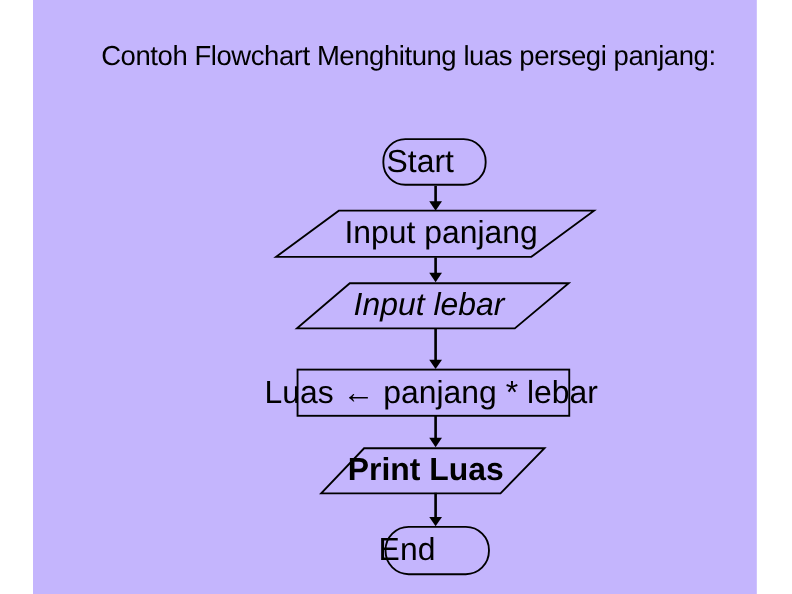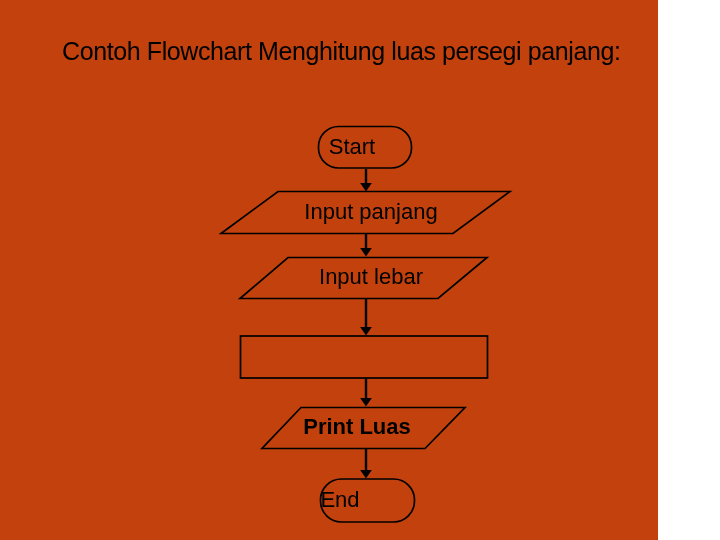--- a/index.html
+++ b/index.html
@@ -4,51 +4,52 @@
 <style>
   html, body {
     margin: 0;
     padding: 0;
     background: #ffffff;
   }
   .stage {
     position: relative;
     width: 658px;
     height: 540px;
-    background: #c2410c;
+    background: #c4b5fd;
     overflow: hidden;
     font-family: "Liberation Sans", "DejaVu Sans", sans-serif;
     color: #000000;
+    margin-left: 30px;
   }
   .slide-title {
     position: absolute;
     left: 62px;
     top: 36px;
     font-size: 25px;
     letter-spacing: -0.4px;
     line-height: 30px;
     color: #000000;
     white-space: nowrap;
   }
   .diagram-svg {
     position: absolute;
     left: 0;
     top: 0;
   }
   .node-label {
     position: absolute;
     transform: translate(-50%, -50%);
-    font-size: 22px;
+    font-size: 29px;
     line-height: 26px;
     color: #000000;
     white-space: nowrap;
   }
   .lbl-start  { left: 352px; top: 147px; }
   .lbl-ipan   { left: 371px; top: 212px; }
-  .lbl-ileb   { left: 371px; top: 277px; }
+  .lbl-ileb   { left: 360px; top: 277px; font-style: italic; }
   .lbl-proc   { left: 362px; top: 357px; }
   .lbl-print  { left: 357px; top: 427px; font-weight: bold; }
   .lbl-end    { left: 340px; top: 500px; }
 </style>
 </head>
 <body>
 
 <div class="stage">
 
   <div class="slide-title">Contoh Flowchart Menghitung luas persegi panjang:</div>
@@ -79,18 +80,19 @@
       <polygon points="360.2,470 371.8,470 366,478.5"></polygon>
     </g>
   </svg>
 
   <div class="node-label lbl-start">Start</div>
 
   <div class="node-label lbl-ipan">Input panjang</div>
 
   <div class="node-label lbl-ileb">Input lebar</div>
 
+  <div class="node-label lbl-proc">Luas ← panjang * lebar</div>
 
   <div class="node-label lbl-print">Print Luas</div>
 
   <div class="node-label lbl-end">End</div>
 
 </div>
 
 </body></html>

